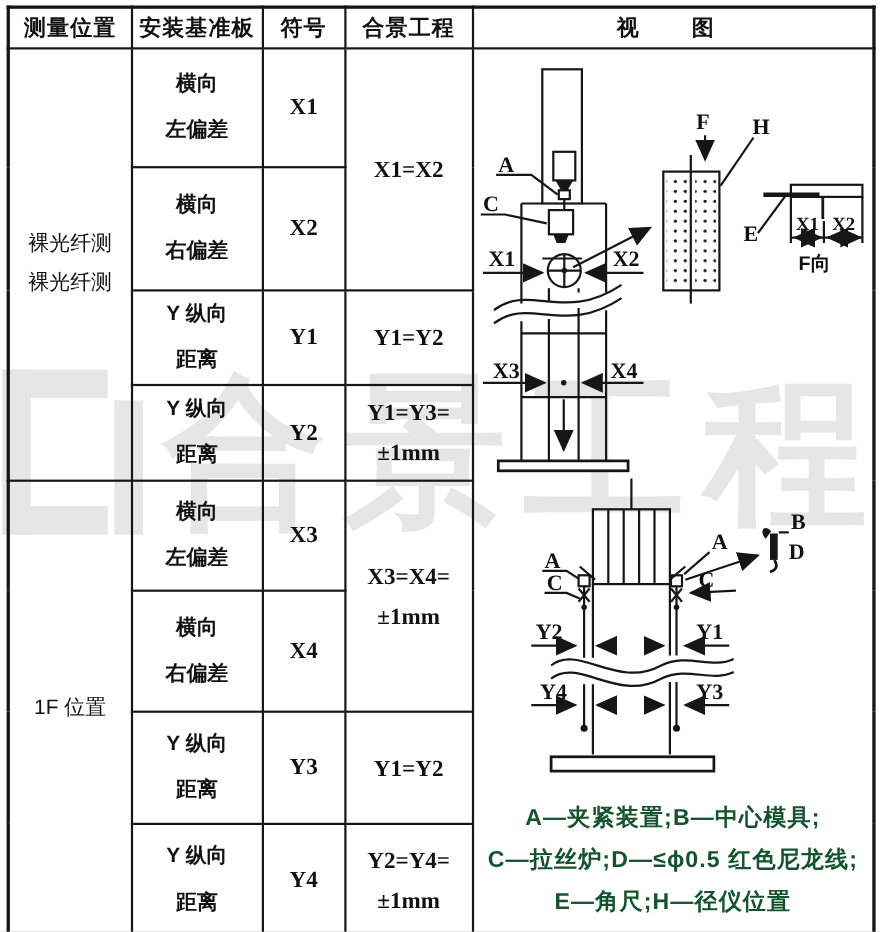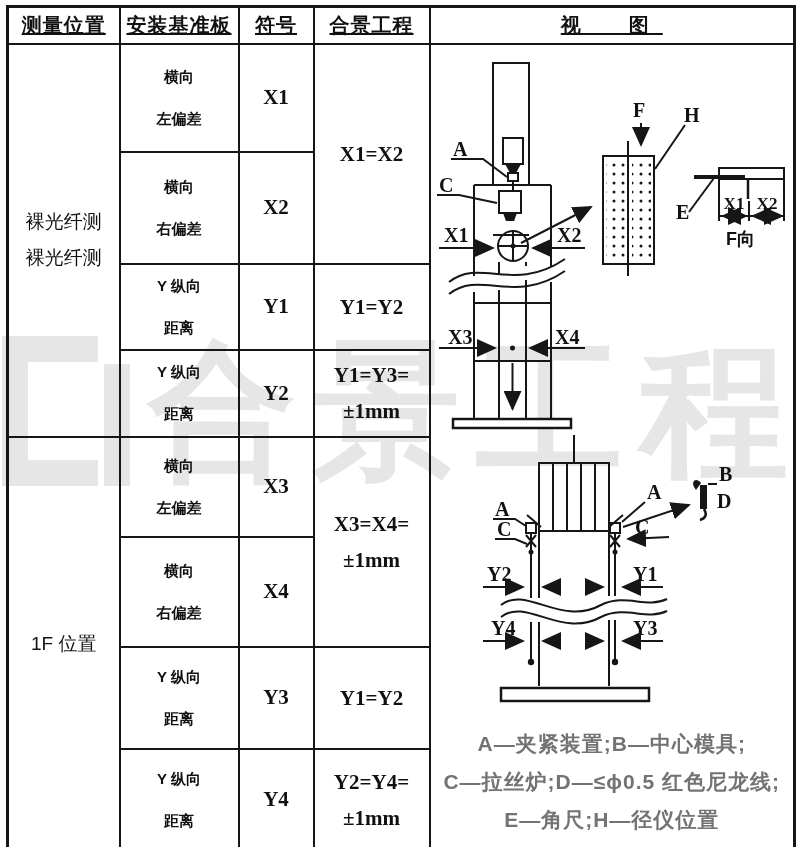--- a/index.html
+++ b/index.html
@@ -29,35 +29,35 @@
   table.ctl {
     position:absolute; left:6px; top:5px; z-index:2;
     width:787px; border-collapse:collapse; table-layout:fixed;
     background:transparent;
   }
   table.ctl th, table.ctl td {
     border:2px solid #161616; padding:0; text-align:center; vertical-align:middle;
     color:#111; background:transparent;
   }
   table.ctl { border:3px solid #161616; }
-  th.hd { font-size:20px; font-weight:bold; letter-spacing:1px;text-decoration:underline; }
+  th.hd { font-size:20px; font-weight:bold; letter-spacing:1px; }
   th.hd-view { letter-spacing:14px; }
   td.pos { font-size:19px; font-weight:normal; }
   td.pos .ln { line-height:36px; }
-  td.point { font-size:15px; font-weight:bold; }
+  td.point { font-size:19px; font-weight:bold; }
   td.point .ln { line-height:42px; }
   td.sym, td.req {
     font-family:"Liberation Serif", serif; font-size:21px; font-weight:bold;
   }
   td.req .ln { line-height:36px; }
   td.view { position:relative; vertical-align:top; }
   .view-svg { position:absolute; left:0; top:0; }
   .legend { position:absolute; left:0; right:0; top:680px; text-align:center; }
   .legend .lg-line {
-    font-size:21px; font-weight:bold; line-height:38px; color:#737373;
+    font-size:21px; font-weight:bold; line-height:38px; color:#14532d;
     letter-spacing:1px; white-space:nowrap;
   }
   
   .ln-s { stroke:#161616; stroke-width:2; fill:none; }
   .ln-thick { stroke:#161616; stroke-width:4; fill:none; }
   .ln-med { stroke:#161616; stroke-width:2.5; fill:none; }
   .fl { fill:#161616; stroke:none; }
   .box { stroke:#161616; stroke-width:2.5; fill:#ffffff; }
   .box-t { stroke:#161616; stroke-width:2; fill:none; }
   text.lb {

